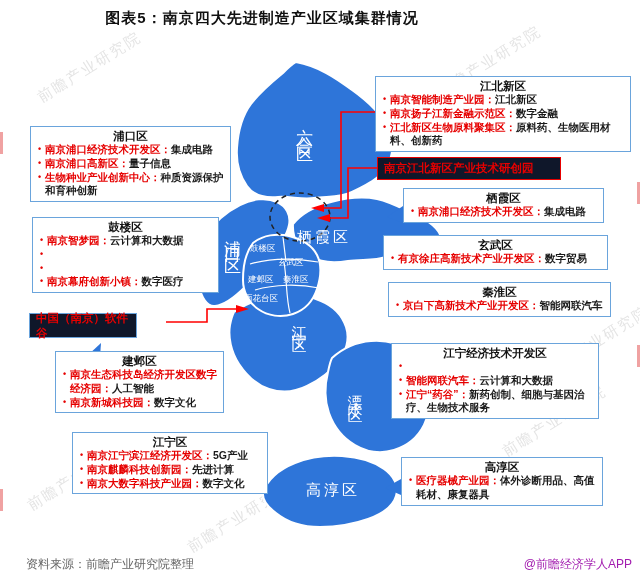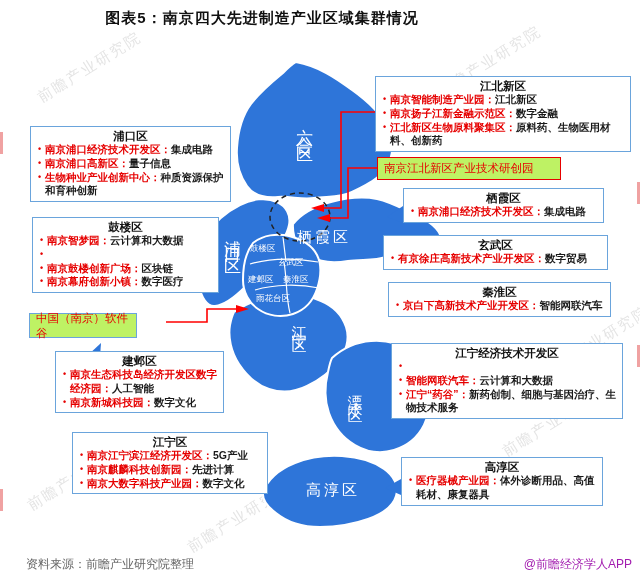--- a/index.html
+++ b/index.html
@@ -20,21 +20,21 @@
   .midh{font-size:15px;letter-spacing:3px;}
   .small{font-size:8.5px;letter-spacing:0;}
   
   .callout{position:absolute;background:#fff;border:1px solid #6aa4dc;z-index:3;
            box-sizing:border-box;padding:2px 3px 3px;}
   .c-title{text-align:center;font-weight:bold;font-size:11.5px;color:#111;line-height:1.25;}
   .c-item{display:flex;font-size:10.5px;line-height:1.3;font-weight:bold;}
   .dot{color:#e60000;flex:0 0 11px;width:11px;text-align:center;font-size:9px;line-height:1.5;}
   .park{color:#e60000;}
   .desc{color:#1a1a1a;}
-  .special{position:absolute;background:#bef264;color:#e60000;font-weight:normal;font-size:11.5px;
+  .special{position:absolute;background:#0f172a;color:#e60000;font-weight:bold;font-size:11.5px;
            z-index:3;display:flex;align-items:center;padding:0 6px;box-sizing:border-box;}
   .sp-blue{border:1px solid #6aa4dc;}
   .sp-red{border:1px solid #e60000;}
   
   .src{position:absolute;left:10px;top:556px;font-size:12px;color:#666;z-index:4;margin-left:16px;}
   .credit{position:absolute;right:8px;top:556px;font-size:12px;color:#a21caf;z-index:4;}
 </style>
 </head>
 <body>
 
@@ -86,21 +86,21 @@
   </g>
 </svg>
 
 <span class="map-label v big" style="left:293px;top:115px">六合区</span>
 <span class="map-label v big" style="left:221px;top:227px">浦口区</span>
 <span class="map-label midh" style="left:297px;top:228px">栖霞区</span>
 <span class="map-label small" style="left:250px;top:243px">鼓楼区</span>
 <span class="map-label small" style="left:278px;top:257px">玄武区</span>
 <span class="map-label small" style="left:248px;top:274px">建邺区</span>
 <span class="map-label small" style="left:283px;top:274px">秦淮区</span>
-<span class="map-label small" style="left:256px;top:293px">雨花台区</span>
+<span class="map-label small" style="left:244px;top:293px">雨花台区</span>
 <span class="map-label v mid" style="left:289px;top:313px">江宁区</span>
 <span class="map-label v mid" style="left:345px;top:383px">溧水区</span>
 <span class="map-label midh" style="left:306px;top:481px">高淳区</span>
 
 <div class="callout" style="left:30px;top:126px;width:201px">
   <div class="c-title">浦口区</div>
   <div class="c-item">
       <span class="dot">•</span>
       <span><span class="park">南京浦口经济技术开发区：</span><span class="desc">集成电路</span></span>
     </div>
@@ -118,21 +118,20 @@
   <div class="c-title">鼓楼区</div>
   <div class="c-item">
       <span class="dot">•</span>
       <span><span class="park">南京智梦园：</span><span class="desc">云计算和大数据</span></span>
     </div>
   <div class="c-item">
       <span class="dot">•</span>
     </div>
   <div class="c-item">
       <span class="dot">•</span>
-      <span><span class="park">南京鼓楼创新广场：</span><span class="desc">区块链</span></span>
     </div>
   <div class="c-item">
       <span class="dot">•</span>
       <span><span class="park">南京幕府创新小镇：</span><span class="desc">数字医疗</span></span>
     </div>
 </div>
 
 <div class="special sp-blue" style="left:29px;top:313px;width:108px;height:25px">
   <span>中国（南京）软件谷</span>
 </div>
@@ -202,21 +201,21 @@
 </div>
 
 <div class="callout" style="left:388px;top:282px;width:223px">
   <div class="c-title">秦淮区</div>
   <div class="c-item">
       <span class="dot">•</span>
       <span><span class="park">京白下高新技术产业开发区：</span><span class="desc">智能网联汽车</span></span>
     </div>
 </div>
 
-<div class="callout" style="left:391px;top:343px;width:232px">
+<div class="callout" style="left:391px;top:343px;width:208px">
   <div class="c-title">江宁经济技术开发区</div>
   <div class="c-item">
       <span class="dot">•</span>
     </div>
   <div class="c-item">
       <span class="dot">•</span>
       <span><span class="park">智能网联汽车：</span><span class="desc">云计算和大数据</span></span>
     </div>
   <div class="c-item">
       <span class="dot">•</span>

